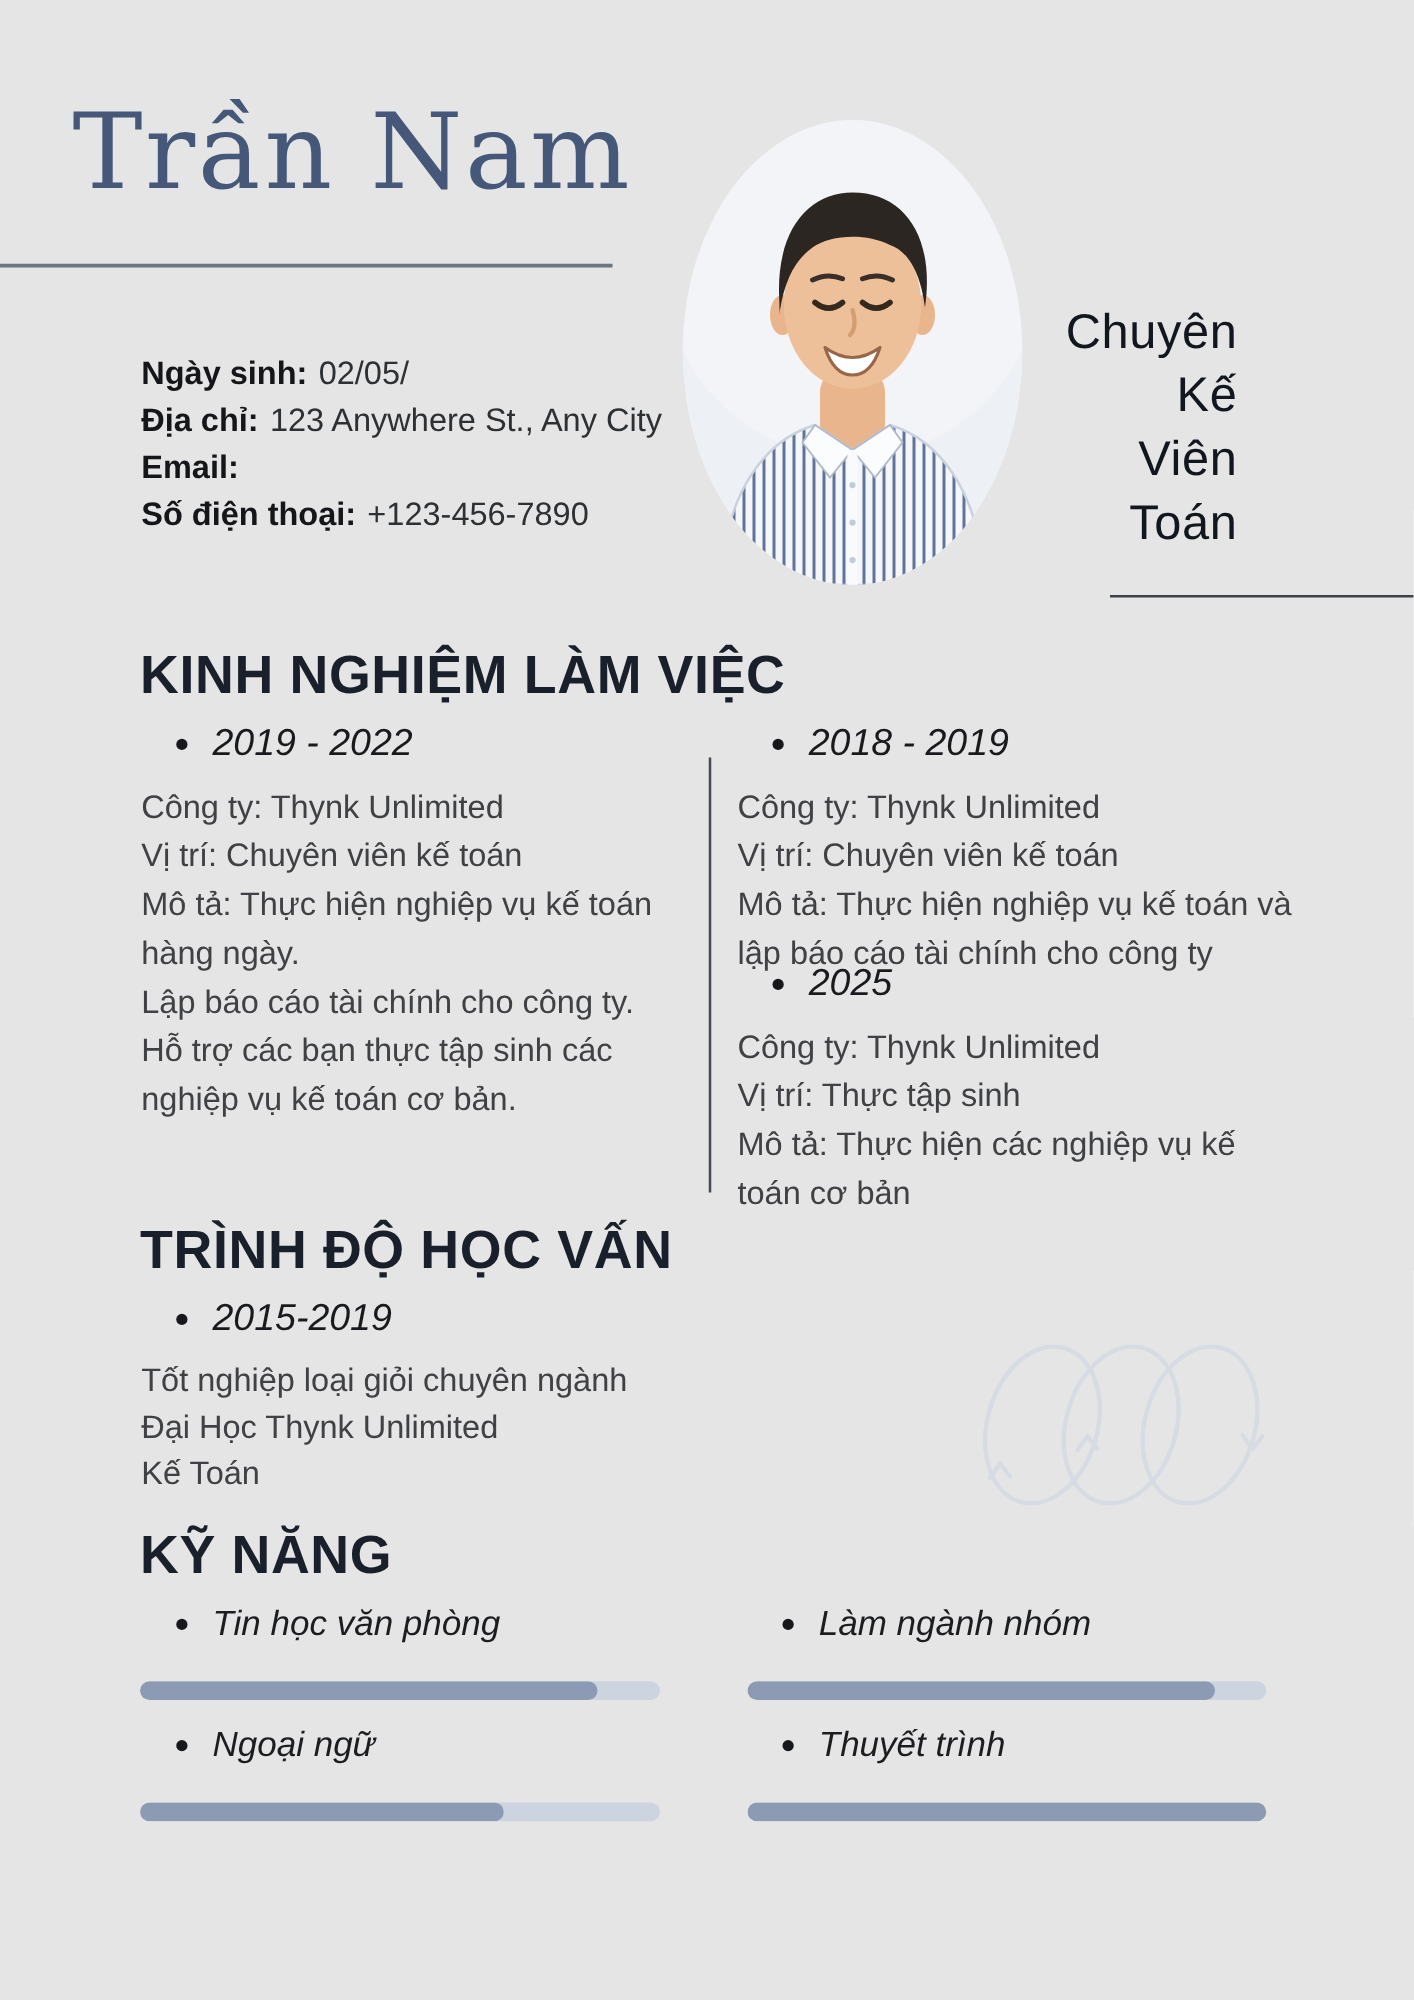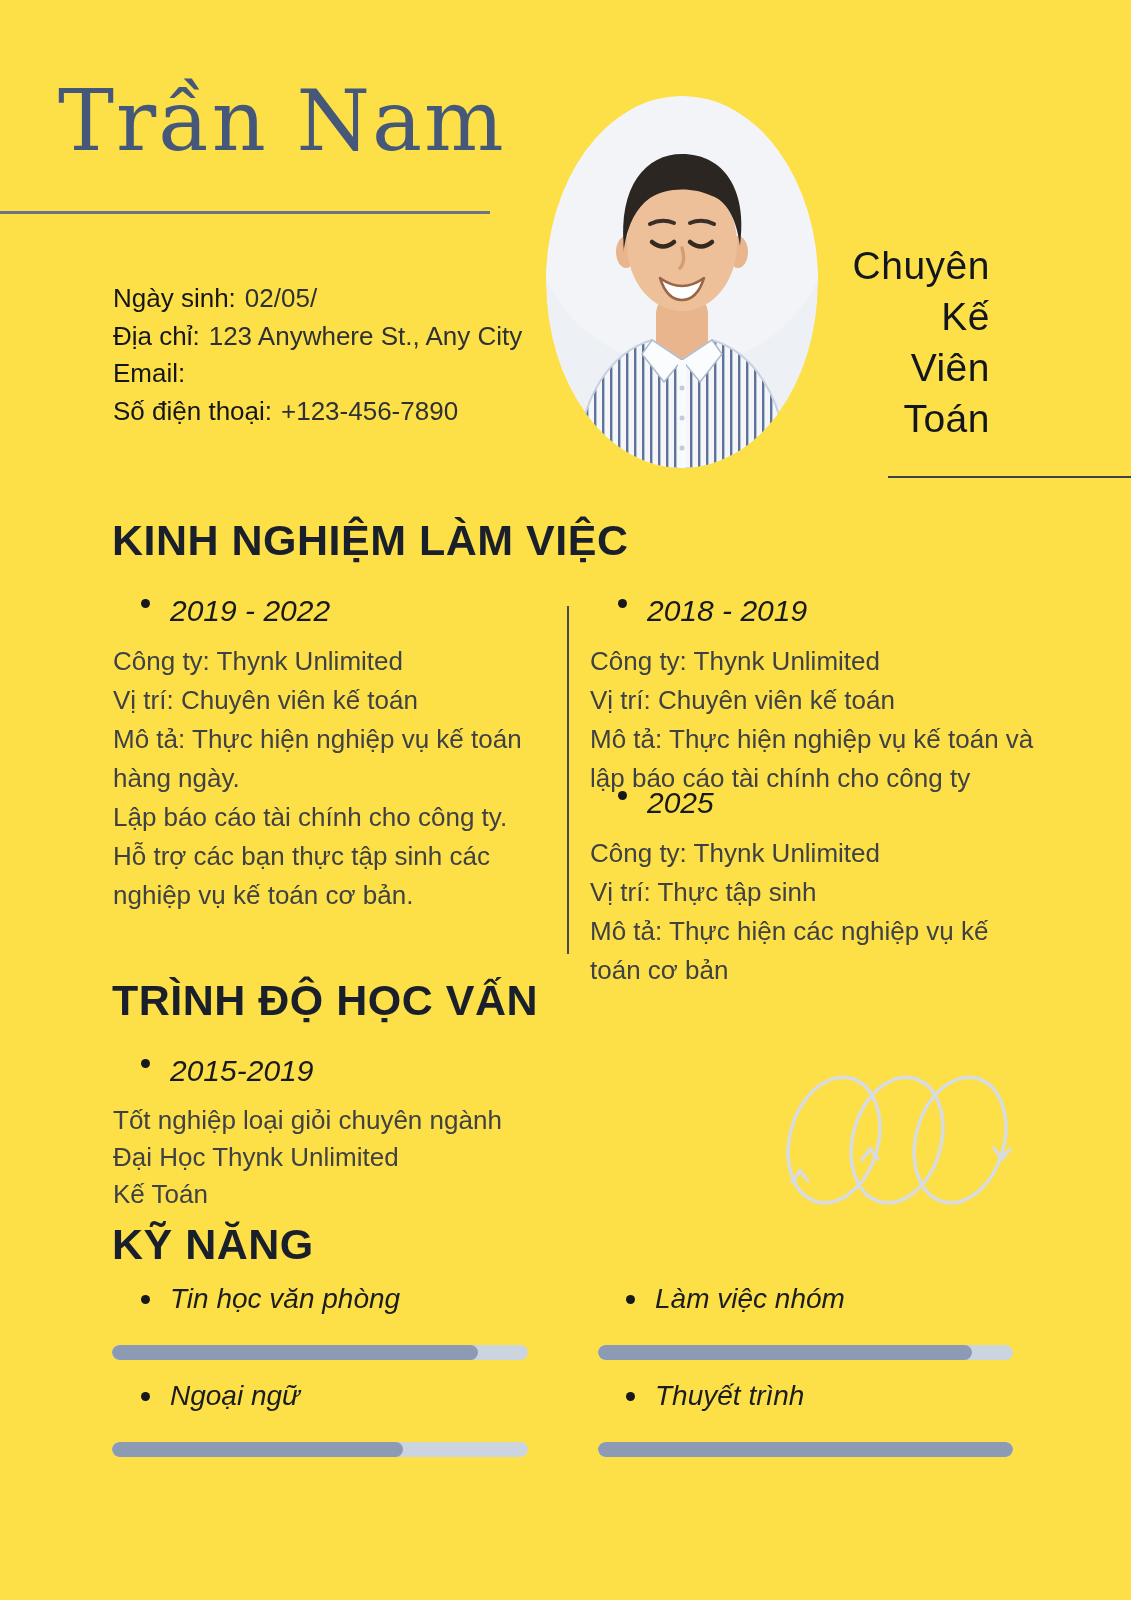--- a/index.html
+++ b/index.html
@@ -1,38 +1,38 @@
 <!DOCTYPE html>
 <html><head>
 <meta charset="utf-8">
 <style>
   html,body { margin:0; padding:0; }
   body { background:#ffffff; }
   .page {
-    position:relative; width:1131px; height:1600px; background:#fde047;
+    position:relative; width:1131px; height:1600px; background:#e5e5e5;
     font-family:"Liberation Sans", sans-serif; overflow:hidden;
   }
 
   
   .name {
     position:absolute; left:58px; top:72px;
     font-family:"DejaVu Serif", serif;
     font-size:84px; font-weight:400; letter-spacing:2px;
     color:#46587a; white-space:nowrap;
   }
   .name-rule {
     position:absolute; left:0; top:211px; width:490px; height:3px;
     background:#6b7480;
   }
   .contact {
     position:absolute; left:113px; top:280px;
     font-size:26px; line-height:37.5px; color:#232528;
   }
   .contact-row { white-space:nowrap; }
-  .contact-label { font-weight:400; color:#141619; }
+  .contact-label { font-weight:700; color:#141619; }
   .contact-value { margin-left:9px; color:#2e3134; }
 
   .photo {
     position:absolute; left:546px; top:96px; width:272px; height:372px;
   }
 
   .title-block {
     position:absolute; left:640px; top:240px; width:350px;
     text-align:right; font-size:39px; line-height:51px;
     color:#12161f; letter-spacing:0.5px;
@@ -52,21 +52,21 @@
   .h-skill { left:112px; top:1220px; }
 
   .period-row {
     display:flex; align-items:center; padding-left:28px; margin-bottom:14px;
   }
   .dot {
     width:9px; height:9px; border-radius:50%; background:#16181b;
     margin-right:20px; flex:0 0 auto;
   }
   .period {
-    font-size:30px; font-style:italic; color:#181a1d; white-space:nowrap;margin-top:16px;
+    font-size:30px; font-style:italic; color:#181a1d; white-space:nowrap;
   }
   .entry-lines { font-size:26px; line-height:39px; color:#3f4144; }
 
   .exp-left    { position:absolute; left:113px; top:578px; width:450px; }
   .exp-right-1 { position:absolute; left:590px; top:578px; width:448px; }
   .exp-right-2 { position:absolute; left:590px; top:770px; width:448px; }
   .exp-divider {
     position:absolute; left:567px; top:606px; width:2px; height:348px;
     background:#454a52;
   }
@@ -250,21 +250,21 @@
   <div class="skill-label sl-0">
     <span class="dot"></span>
     <span class="skill-name">Tin học văn phòng</span>
   </div>
   <div class="bar-track bt-0">
     <div class="bar-fill" style="width: 88%;"></div>
   </div>
 
   <div class="skill-label sl-1">
     <span class="dot"></span>
-    <span class="skill-name">Làm việc nhóm</span>
+    <span class="skill-name">Làm ngành nhóm</span>
   </div>
   <div class="bar-track bt-1">
     <div class="bar-fill" style="width: 90%;"></div>
   </div>
 
   <div class="skill-label sl-2">
     <span class="dot"></span>
     <span class="skill-name">Ngoại ngữ</span>
   </div>
   <div class="bar-track bt-2">

